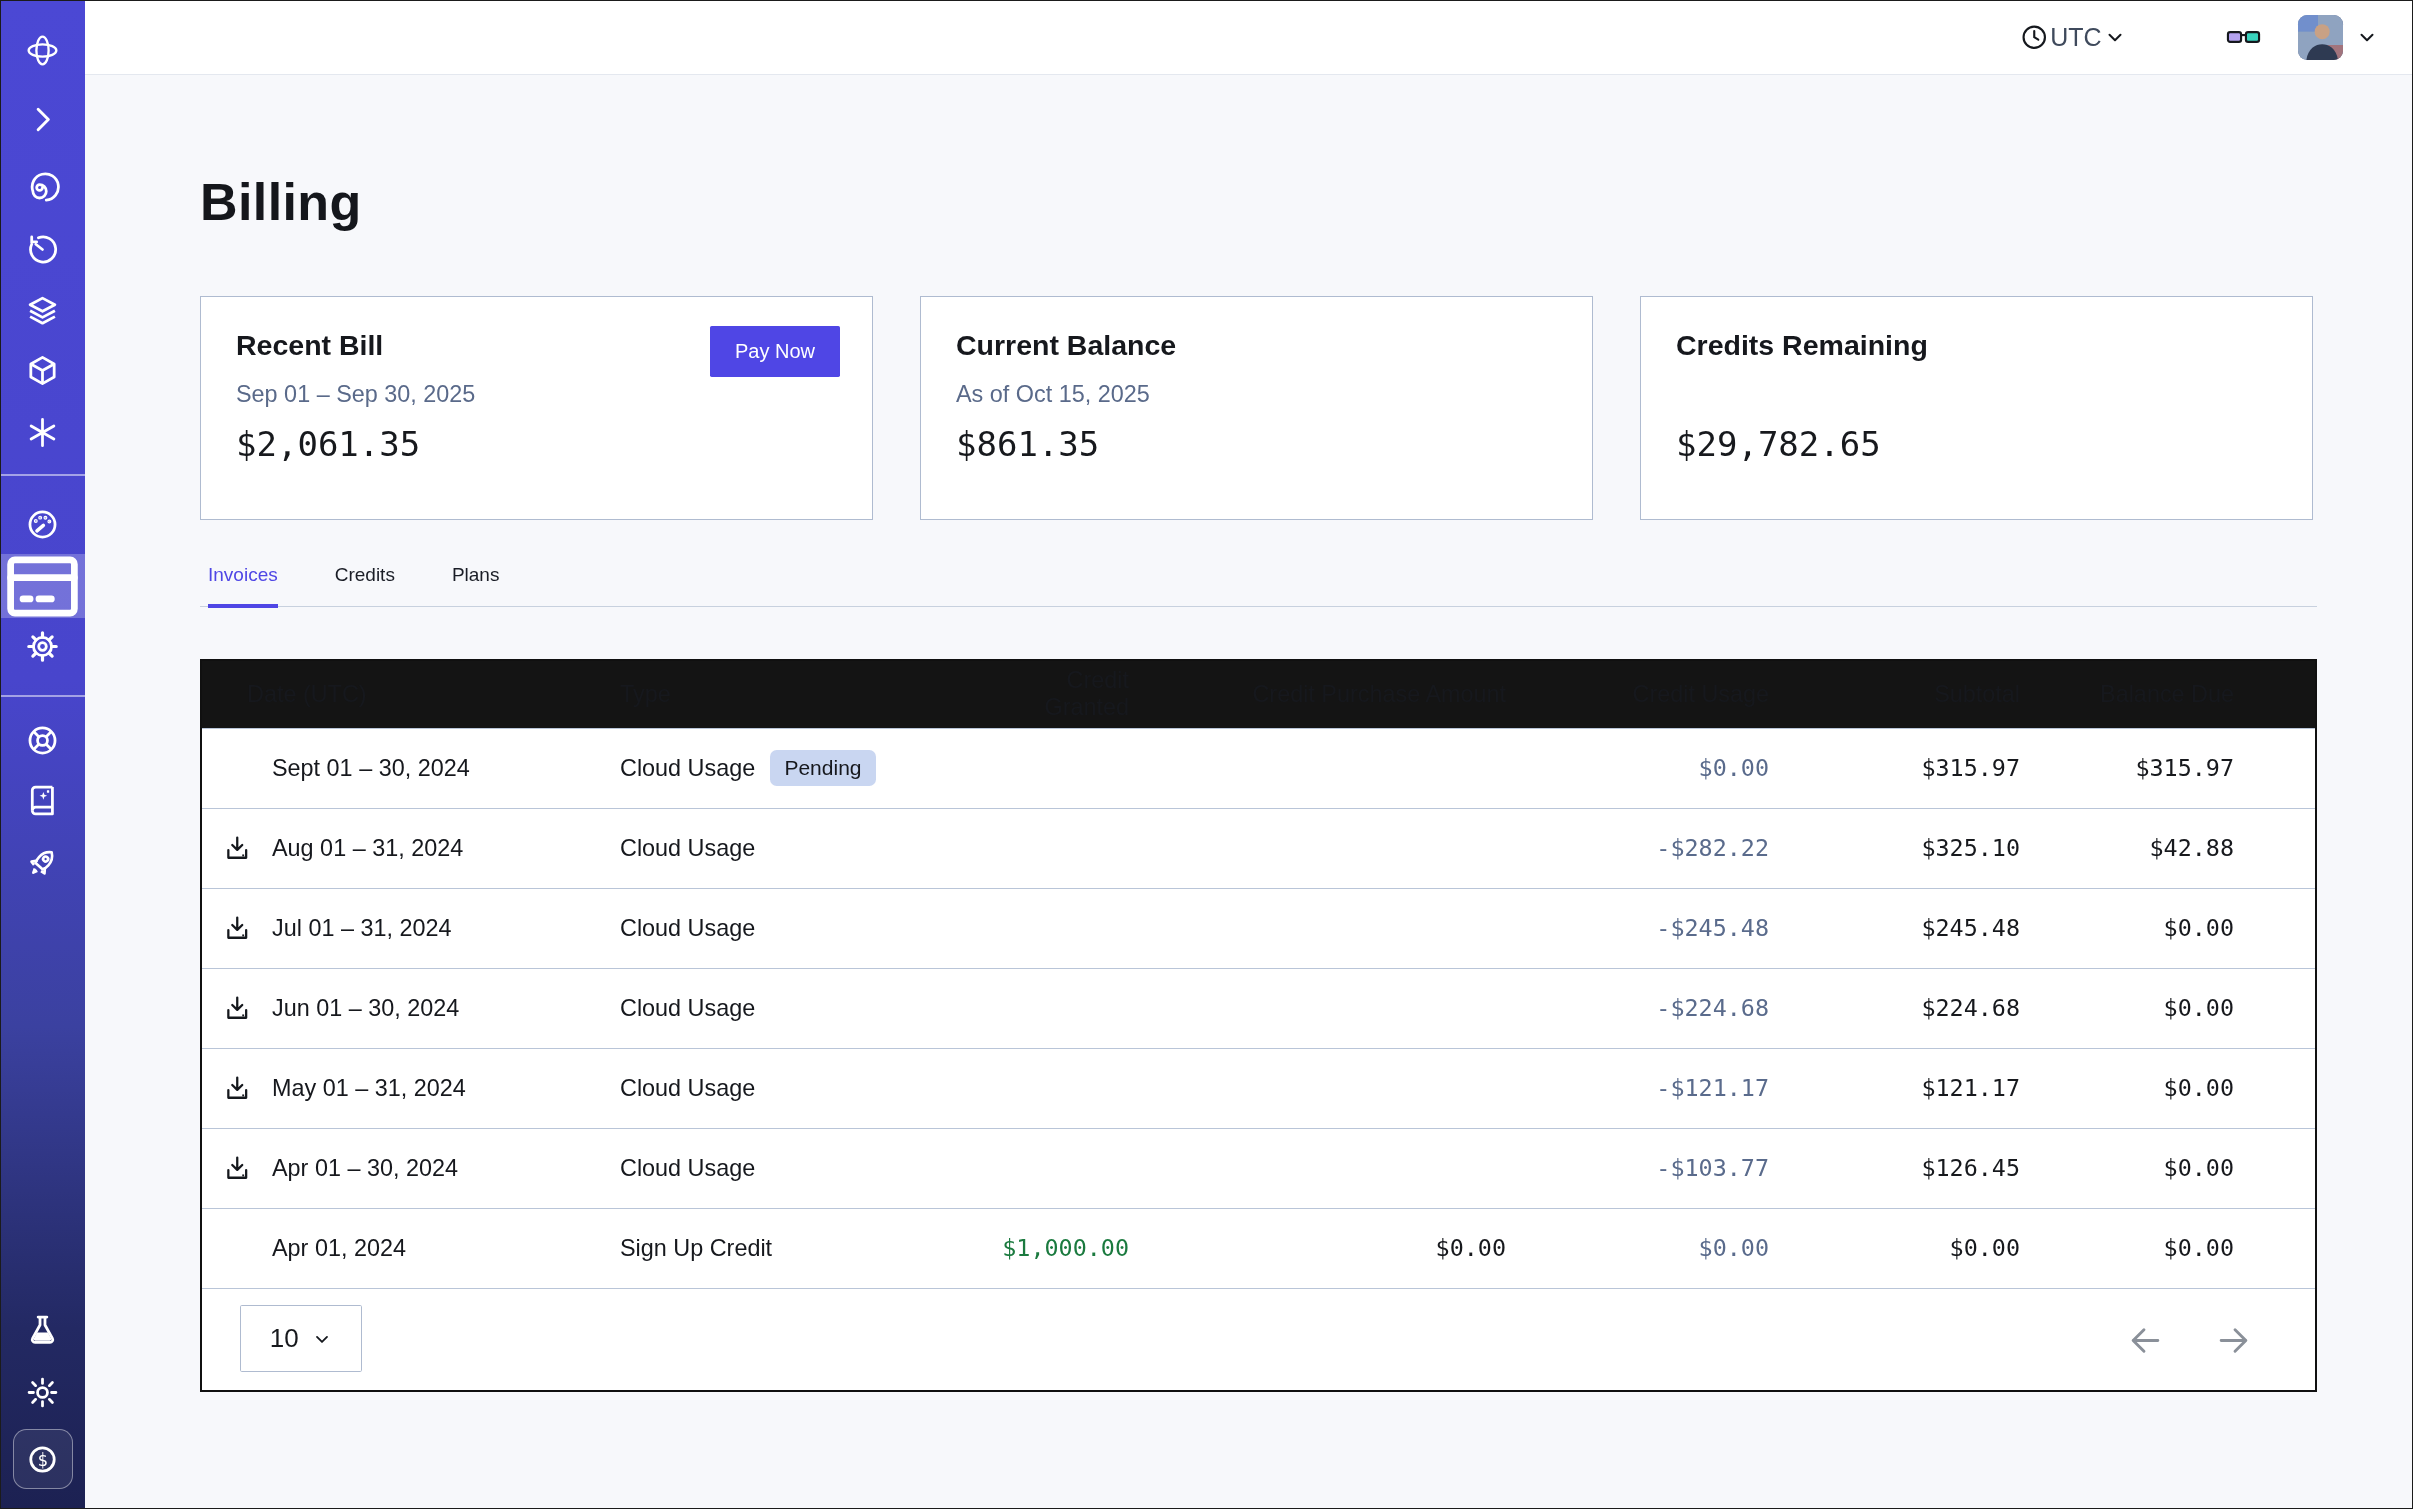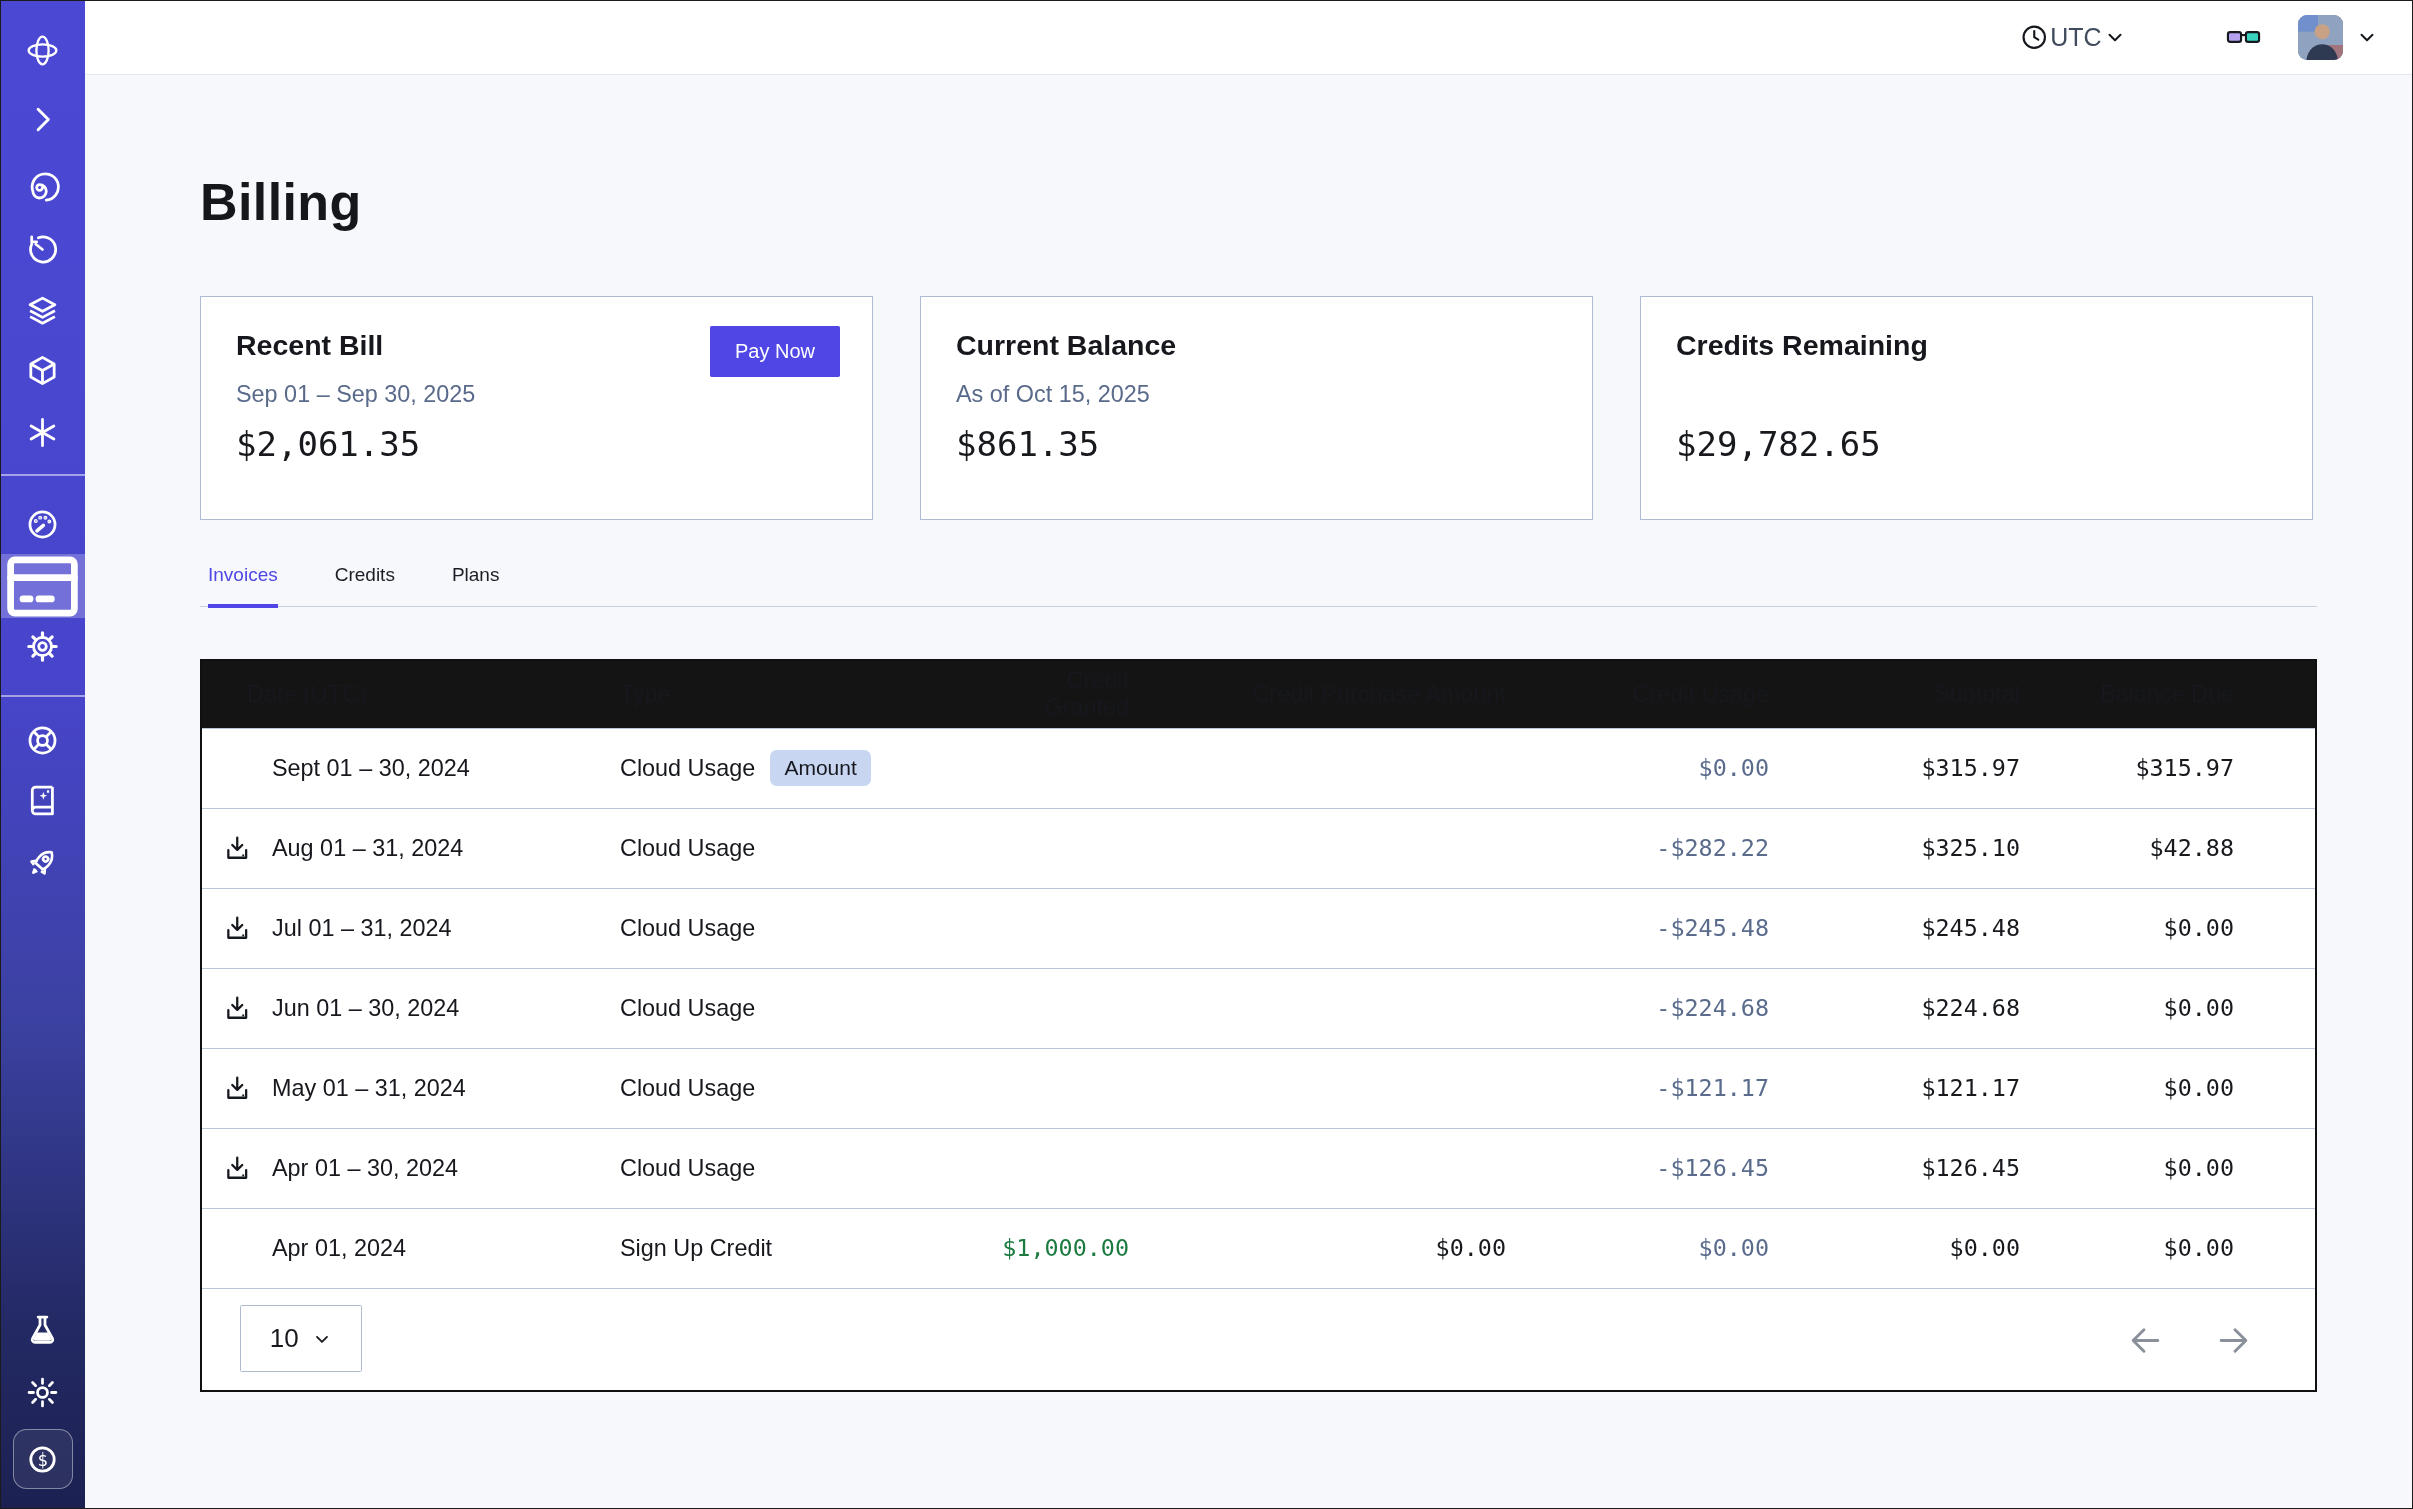--- a/index.html
+++ b/index.html
@@ -256,21 +256,21 @@
       <div class="cell c-right c-last">Balance Due</div>
     </div>
 
     <div class="trow">
       <div class="cell date-cell">
         <span class="dl empty"></span>
         <span>Sept 01 – 30, 2024</span>
       </div>
       <div class="cell type-cell">
         <span>Cloud Usage</span>
-        <span class="badge">Amount</span>
+        <span class="badge">Pending</span>
       </div>
       <div class="cell num c-right"></div>
       <div class="cell num c-right"></div>
       <div class="cell num usage c-right">$0.00</div>
       <div class="cell num c-right">$315.97</div>
       <div class="cell num c-right c-last">$315.97</div>
     </div>
 
     <div class="trow">
       <div class="cell date-cell">
@@ -365,21 +365,21 @@
               <rect x="16.2" y="17.2" width="1.6" height="1.6" fill="#15181D" stroke="none"></rect>
           </svg>
         </span>
         <span>Apr 01 – 30, 2024</span>
       </div>
       <div class="cell type-cell">
         <span>Cloud Usage</span>
       </div>
       <div class="cell num c-right"></div>
       <div class="cell num c-right"></div>
-      <div class="cell num usage c-right">-$126.45</div>
+      <div class="cell num usage c-right">-$103.77</div>
       <div class="cell num c-right">$126.45</div>
       <div class="cell num c-right c-last">$0.00</div>
     </div>
 
     <div class="trow">
       <div class="cell date-cell">
         <span class="dl empty"></span>
         <span>Apr 01, 2024</span>
       </div>
       <div class="cell type-cell">

